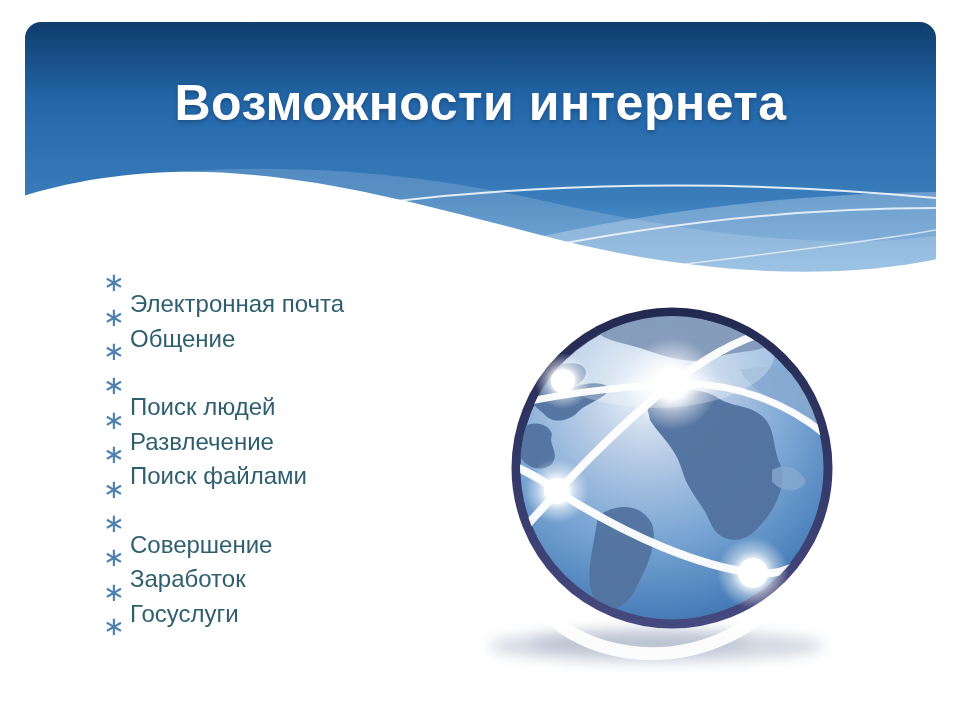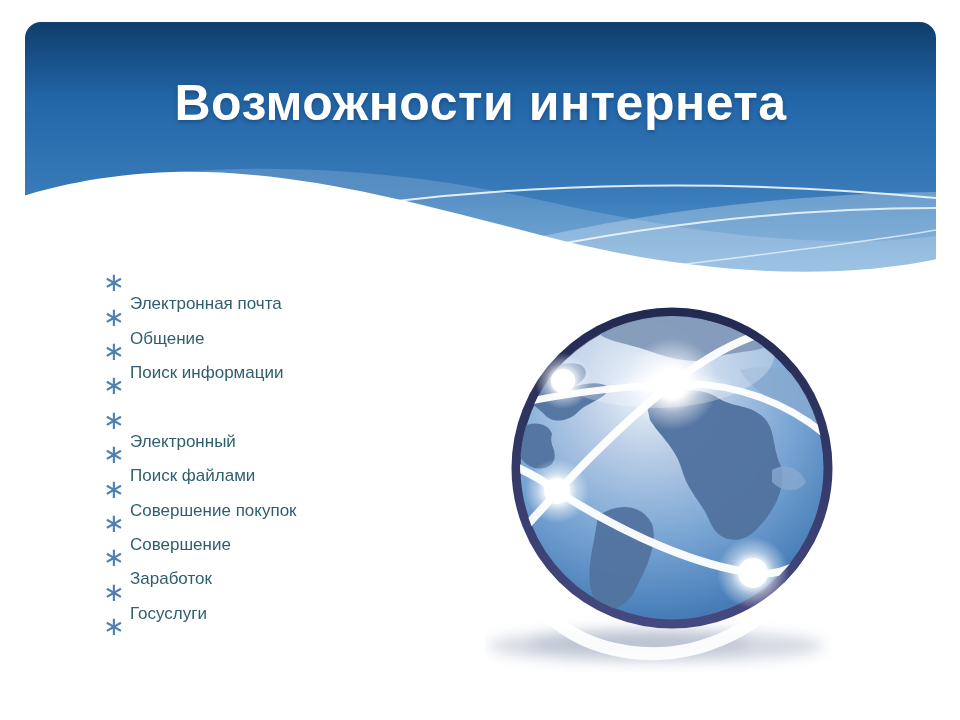--- a/index.html
+++ b/index.html
@@ -17,21 +17,21 @@
     text-shadow:0 2px 4px rgba(10,30,60,.35);
     white-space:nowrap;
   }
   .list{position:absolute;left:90px;top:265px;margin:0;padding:0;list-style:none;}
   .row{display:flex;align-items:center;height:34.4px;}
   .blt{
     width:40px;box-sizing:border-box;padding-left:13px;
     font-size:26px;line-height:1;color:var(--c-bullet,#4e81b1);
     font-family:"DejaVu Sans","Liberation Sans",sans-serif;
   }
-  .txt{font-size:17px;color:var(--c-list-text,#2f5f6e);white-space:nowrap;margin-top:44px;}
+  .txt{font-size:24px;color:var(--c-list-text,#2f5f6e);white-space:nowrap;margin-top:44px;}
   .globe-svg{position:absolute;left:485px;top:288px;display:block;}
   
   .sHdrTop{stop-color:var(--c-header-top,#0f3d6c);}
   .sHdrMid{stop-color:var(--c-header-mid,#2367a9);}
   .sHdrMid2{stop-color:#3a7cba;}
   .sHdrLow{stop-color:var(--c-header-low,#5f9ed4);}
   .sOce0{stop-color:#eef5fc;}
   .sOce1{stop-color:var(--c-globe-ocean-light,#b9cde6);}
   .sOce2{stop-color:#7aa6d4;}
   .sOce3{stop-color:var(--c-globe-ocean,#4a80ba);}
@@ -75,36 +75,35 @@
     <li class="row">
       <span class="blt">∗</span>
       <span class="txt">Электронная почта</span>
       </li>
     <li class="row">
       <span class="blt">∗</span>
       <span class="txt">Общение</span>
       </li>
     <li class="row">
       <span class="blt">∗</span>
-      <span class="txt">Поиск информации</span>
       </li>
     <li class="row">
       <span class="blt">∗</span>
+      <span class="txt">Поиск людей</span>
       </li>
     <li class="row">
       <span class="blt">∗</span>
-      <span class="txt">Электронный</span>
+      <span class="txt">Развлечение</span>
       </li>
     <li class="row">
       <span class="blt">∗</span>
       <span class="txt">Поиск файлами</span>
       </li>
     <li class="row">
       <span class="blt">∗</span>
-      <span class="txt">Совершение покупок</span>
       </li>
     <li class="row">
       <span class="blt">∗</span>
       <span class="txt">Совершение</span>
       </li>
     <li class="row">
       <span class="blt">∗</span>
       <span class="txt">Заработок</span>
       </li>
     <li class="row">

